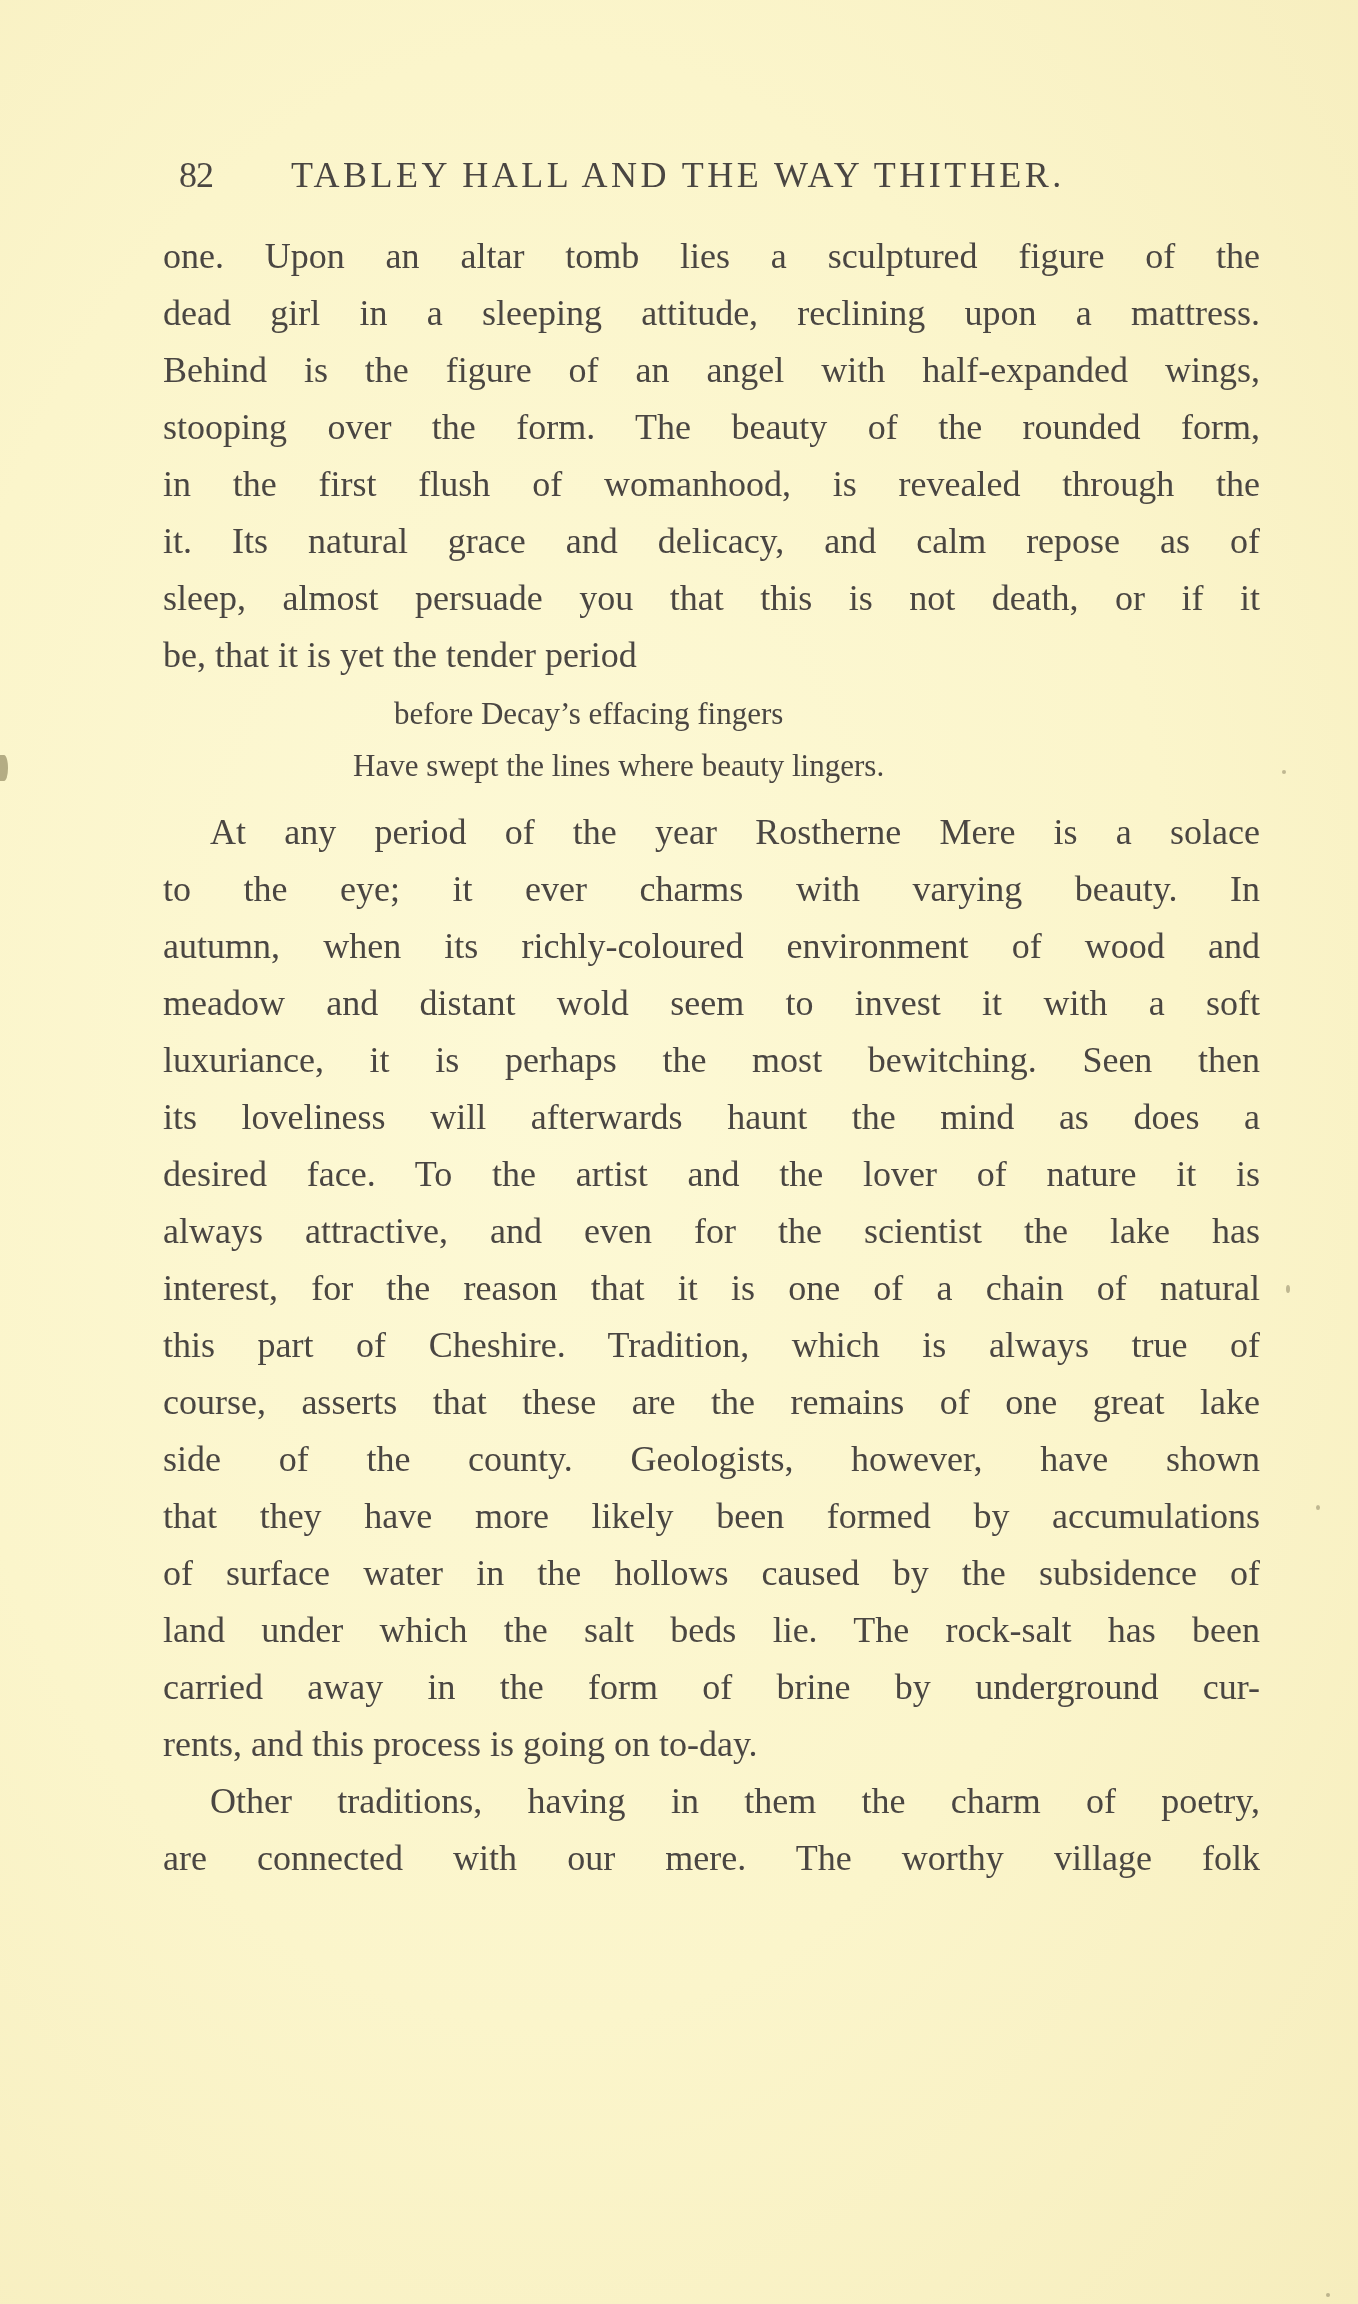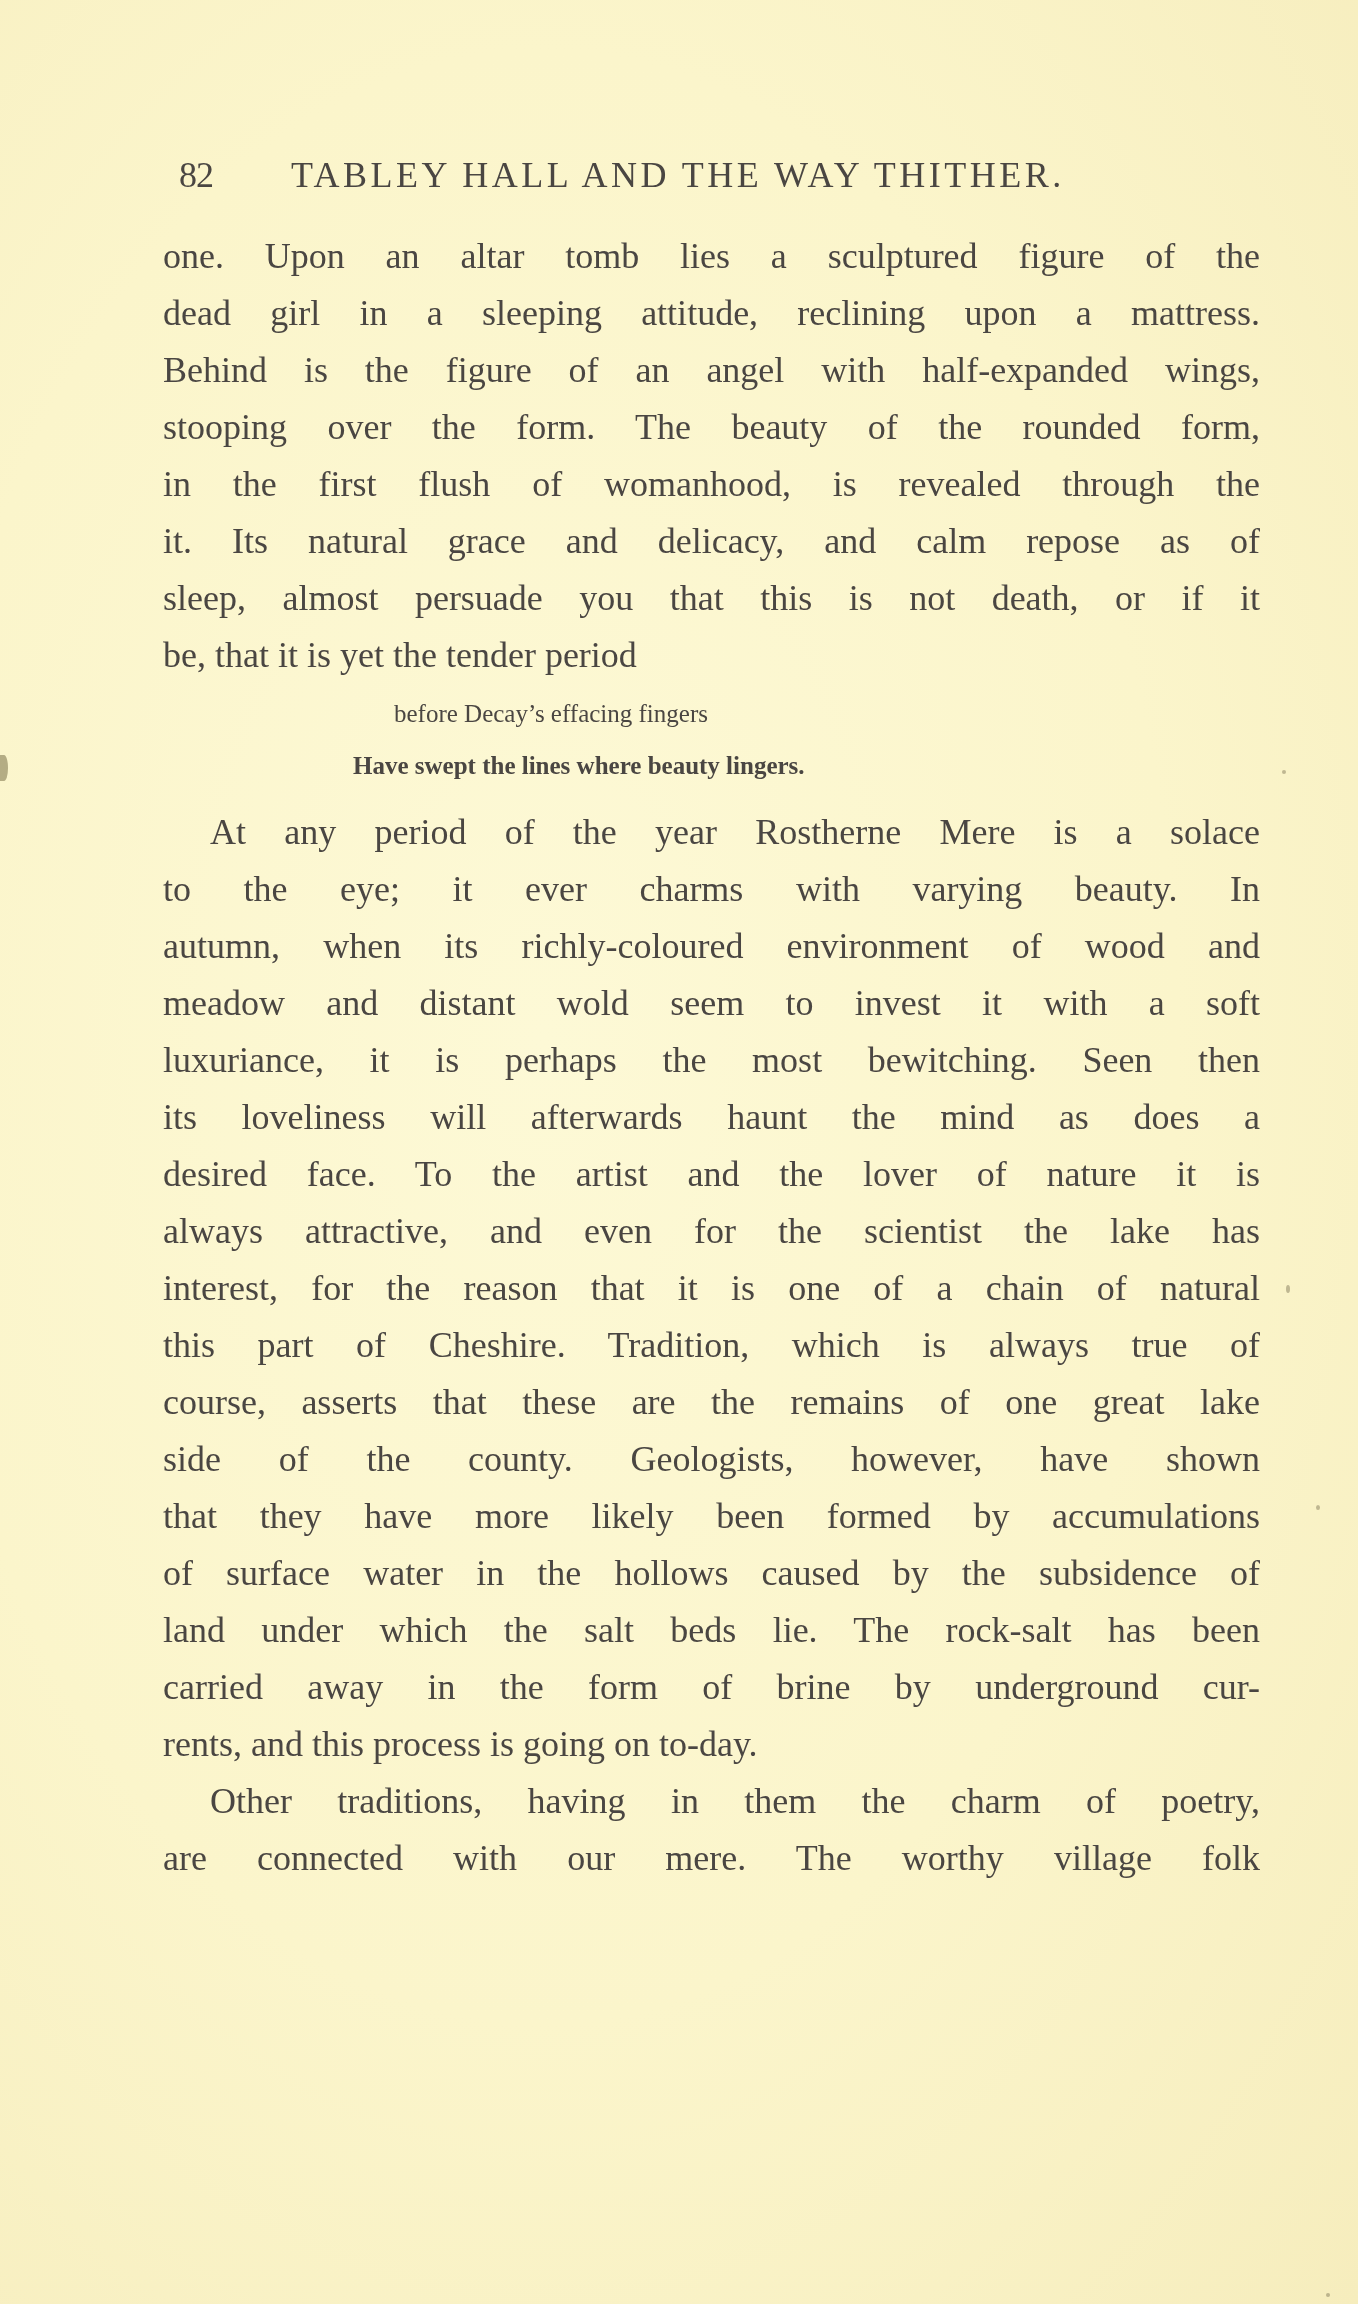--- a/index.html
+++ b/index.html
@@ -63,27 +63,27 @@
       overflow: visible;
     }
     .line.last {
       text-align-last: left;
     }
     .line.indent {
       padding-left: 47px;
     }
     .verse {
       display: block;
-      font-size: 25px;
+      font-size: 31px;
       height: 52px;
       line-height: 52px;
       white-space: nowrap;
     }
     .verse.v1 { padding-left: 231px; }
-    .verse.v2 { padding-left: 190px; font-weight: bold; }
+    .verse.v2 { padding-left: 190px; }
     .verse-block {
       padding-top: 4px;
       padding-bottom: 12px;
     }
     .blemish {
       position: absolute;
       border-radius: 50%;
       background: rgba(120, 110, 80, 0.45);
     }
   </style>

